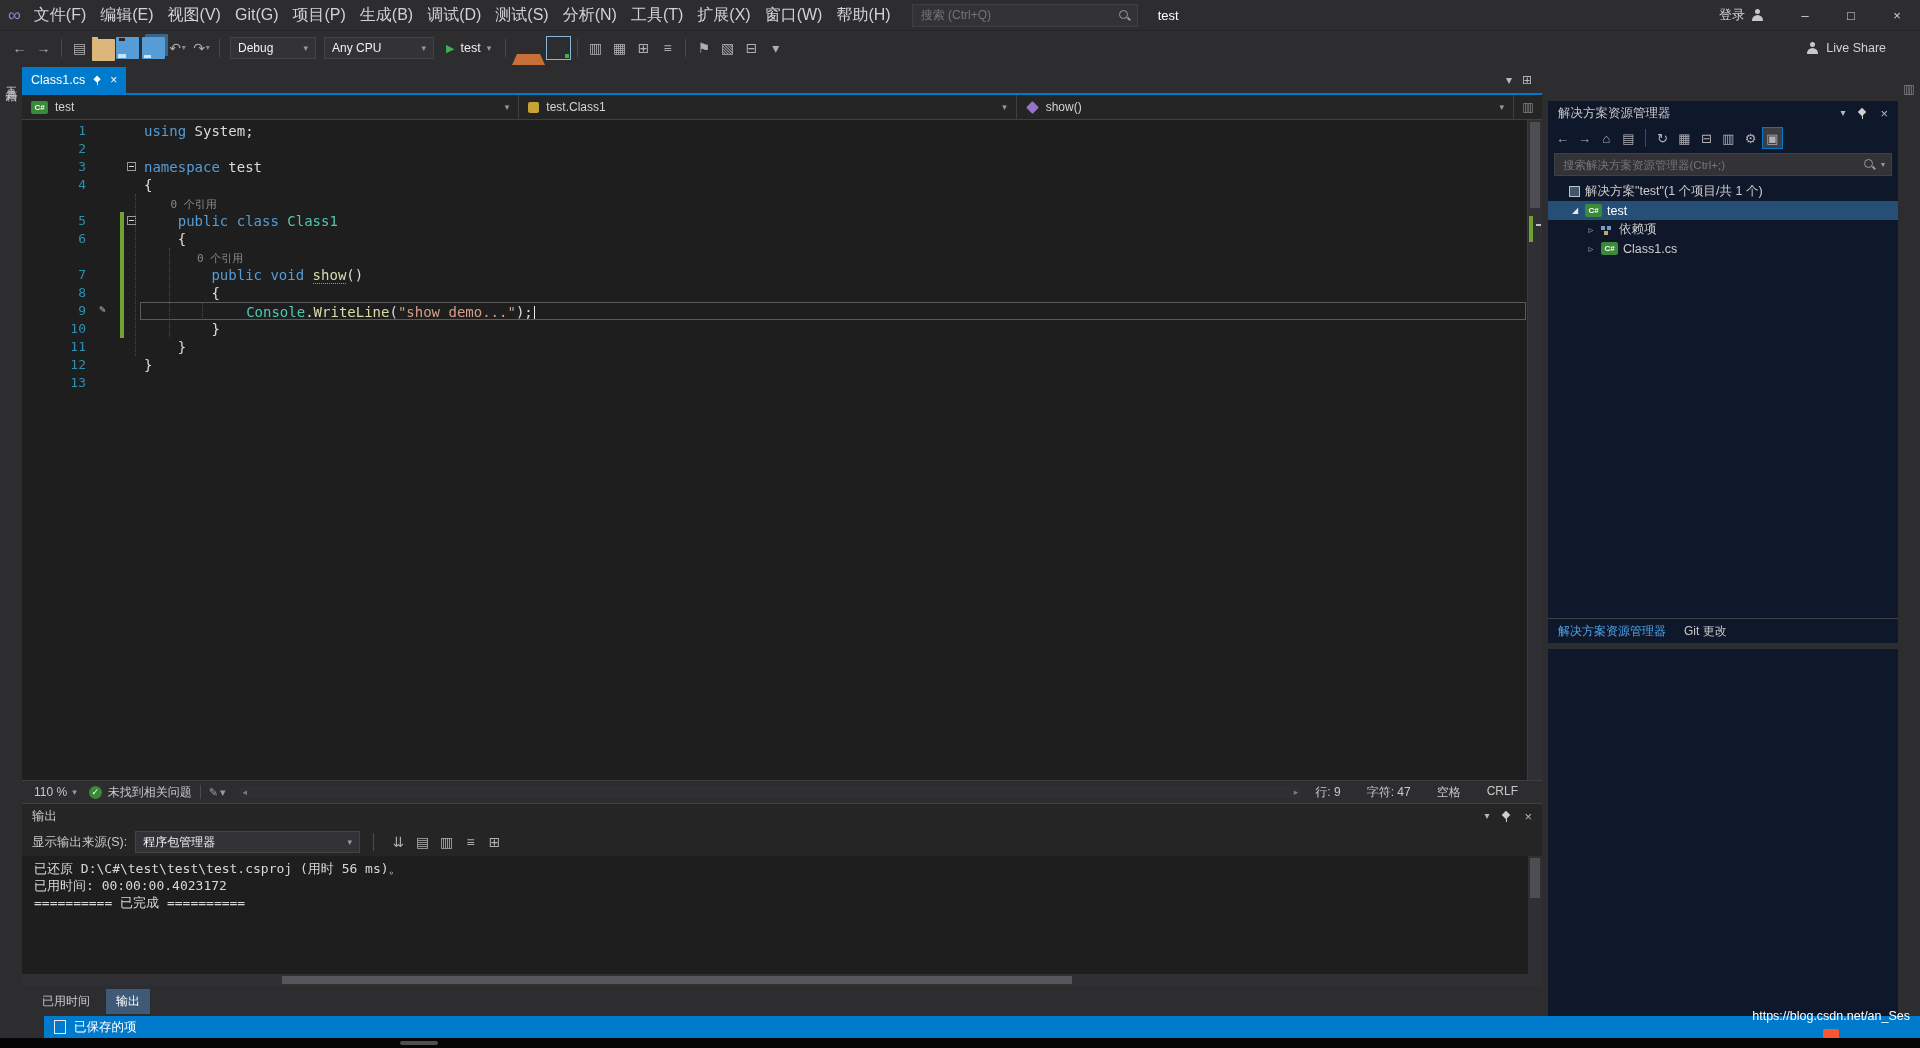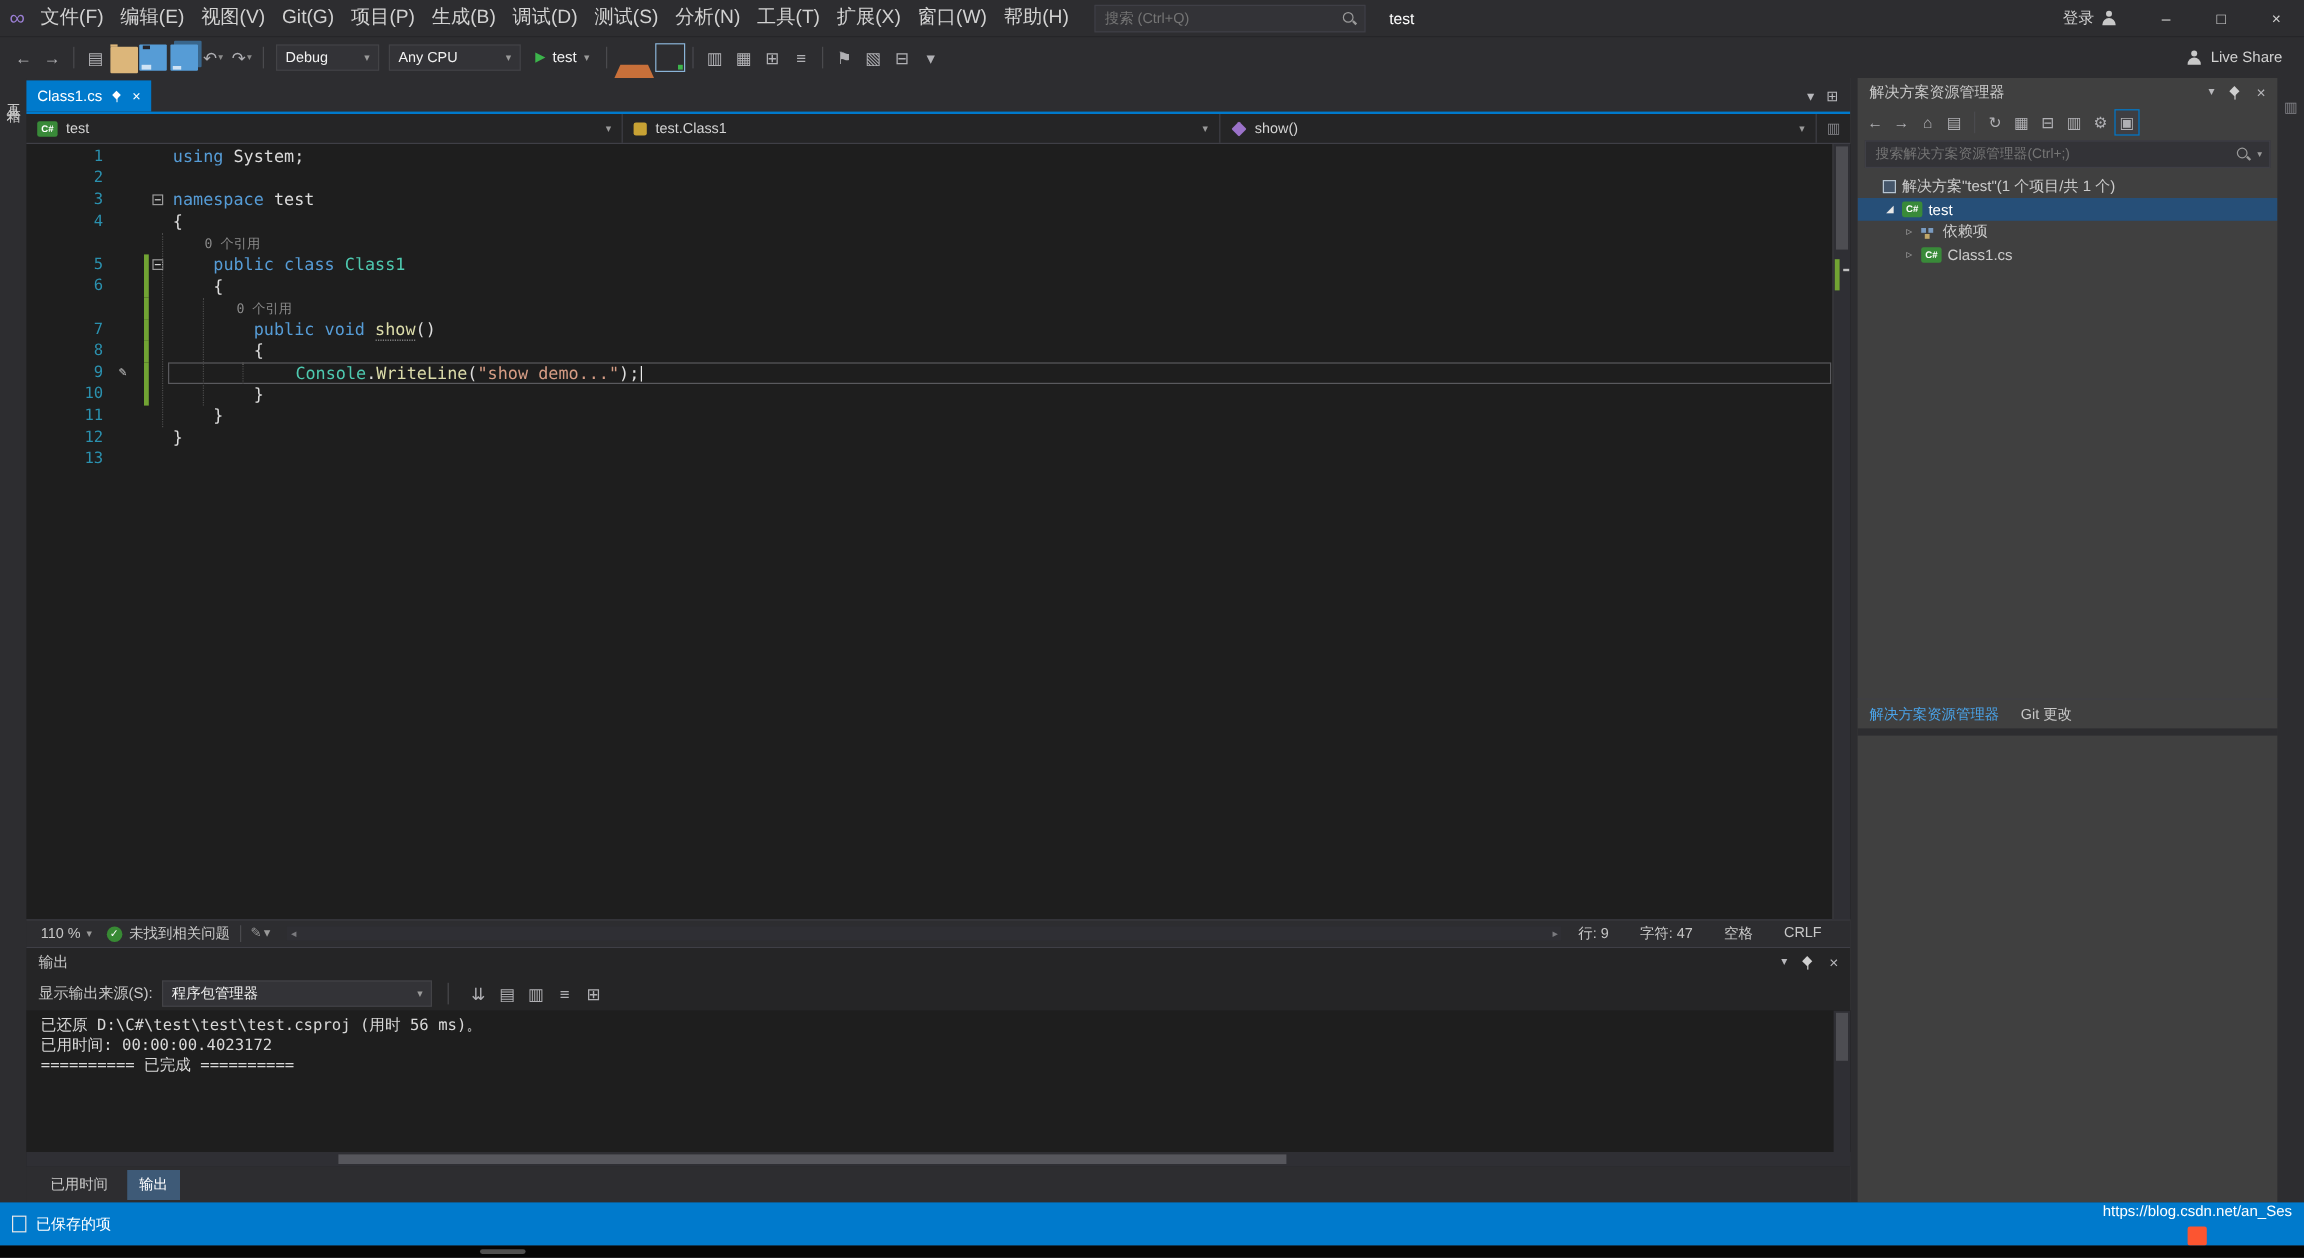--- a/index.html
+++ b/index.html
@@ -62,21 +62,21 @@
   .ico.dd::after{content:"▾";font-size:8px;color:#8a8a8a;margin-left:1px;}
   .tsep{width:1px;height:18px;background:#4a4a4e;margin:0 5px;flex:none;}
   .combo{height:22px;background:#333337;border:1px solid #434346;display:flex;align-items:center;font-size:12px;color:#f1f1f1;padding:0 7px;gap:8px;box-sizing:border-box;}
   .combo .cv{flex:1;white-space:nowrap;}
   .combo .gi-down{font-size:9px;color:#9a9a9a;}
   .combo.debug{width:86px;margin:0 3px;}
   .combo.cpu{width:110px;margin:0 3px;}
   .run-btn{display:flex;align-items:center;gap:6px;padding:0 7px;height:24px;font-size:12.5px;color:#f1f1f1;}
   .run-btn .gi-play{color:#3CB44B;font-size:11px;}
   .run-btn .gi-down{font-size:9px;color:#9a9a9a;}
-  .live-share{margin-left:auto;display:flex;align-items:center;gap:7px;font-size:12.5px;color:#d2d2d2;margin-right:10px;}
+  .live-share{margin-left:auto;display:flex;align-items:center;gap:7px;font-size:12.5px;color:#d2d2d2;margin-right:26px;}
 
   
   .main{flex:1;display:flex;min-height:0;}
   .left-strip{width:22px;flex:none;background:#2d2d30;display:flex;justify-content:center;padding-top:12px;box-sizing:border-box;}
   .vtext{writing-mode:vertical-rl;font-size:12px;color:#c8c8c8;letter-spacing:2px;}
 
   .center{width:1520px;flex:none;display:flex;flex-direction:column;min-height:0;background:#2d2d30;}
   .tabstrip{height:28px;flex:none;display:flex;align-items:flex-end;background:#2d2d30;border-bottom:2px solid #007acc;box-sizing:content-box;}
   .tab-active{height:26px;background:#007acc;color:#fff;display:flex;align-items:center;padding:0 9px;font-size:12.5px;gap:7px;}
   .tab-active .sh-pin{color:#ffffff;transform:scale(.85);}
@@ -139,21 +139,21 @@
   .out-vthumb{position:absolute;left:2px;right:2px;top:2px;height:40px;background:#4d4d52;}
   .out-hscroll{height:12px;flex:none;background:#2f2f34;position:relative;}
   .out-hthumb{position:absolute;top:2px;height:8px;left:260px;width:790px;background:#56565c;}
 
   
   .bottom-tabs{height:30px;flex:none;display:flex;align-items:center;gap:6px;padding:0 10px;background:#2d2d30;font-size:12px;}
   .btab{padding:4px 10px;color:#c8c8c8;}
   .btab.active{background:#3e5a77;color:#ffffff;}
 
   
-  .right-panel{width:356px;flex:none;display:flex;flex-direction:column;background:#404040;border-left:6px solid #2d2d30;box-sizing:border-box;min-height:0;}
+  .right-panel{width:356px;flex:none;display:flex;flex-direction:column;background:#0f172a;border-left:6px solid #2d2d30;box-sizing:border-box;min-height:0;margin-top:36px;}
   .se-panel{height:548px;flex:none;display:flex;flex-direction:column;border-bottom:6px solid #2d2d30;box-sizing:border-box;}
   .se-toolbar{height:26px;flex:none;display:flex;align-items:center;padding:0 4px;gap:1px;}
   .se-toolbar .ico{width:21px;font-size:13px;}
   .se-search{height:21px;flex:none;margin:2px 6px 4px;background:#333337;border:1px solid #3f3f46;display:flex;align-items:center;padding:0 6px;gap:5px;}
   .se-search input{flex:1;background:transparent;border:none;outline:none;color:#9a9a9a;font-size:11.5px;font-family:inherit;min-width:0;}
   .se-search .gi-down{font-size:8px;color:#9a9a9a;}
   .tree{flex:1;overflow:hidden;padding-top:2px;font-size:12.5px;}
   .tree-row{height:19px;display:flex;align-items:center;gap:5px;color:#cccccc;box-sizing:border-box;}
   .tree-row.selected{background:#264f78;color:#ffffff;}
   .exp{width:10px;text-align:center;font-size:8px;color:#b0b0b0;flex:none;}
@@ -169,21 +169,21 @@
 
   .props-panel{flex:1;display:flex;flex-direction:column;min-height:0;}
   .props-combo{height:20px;flex:none;margin:3px 8px;background:#2d2d30;border:1px solid #3f3f46;display:flex;align-items:center;justify-content:flex-end;padding:0 5px;}
   .props-combo .gi-down{font-size:9px;color:#9a9a9a;}
   .props-toolbar{height:26px;flex:none;display:flex;gap:2px;padding:0 6px;align-items:center;border-bottom:1px solid #3f3f46;}
   .props-body{flex:1;}
 
   .far-strip{width:22px;flex:none;background:#2d2d30;display:flex;flex-direction:column;align-items:center;padding-top:18px;box-sizing:border-box;color:#85858a;font-size:12px;}
 
   
-  .statusbar{height:36px;flex:none;background:#007acc;display:flex;align-items:center;color:#fff;font-size:12.5px;padding:0 10px;gap:8px;}
+  .statusbar{height:22px;flex:none;background:#007acc;display:flex;align-items:center;color:#fff;font-size:12.5px;padding:0 10px;gap:8px;margin-left:44px;}
   .sb-right{margin-left:auto;display:flex;align-items:center;gap:6px;flex-direction:column;}
   .csdn-badge{width:16px;height:16px;background:#fc5531;border-radius:2px;flex:none;}
   .bottom-black{height:10px;flex:none;background:#060606;position:relative;}
   .nub{position:absolute;left:400px;top:3px;width:38px;height:4px;background:#4f4f4f;border-radius:2px;}
 </style>
 </head>
 <body>
 
 <div class="app">
 

